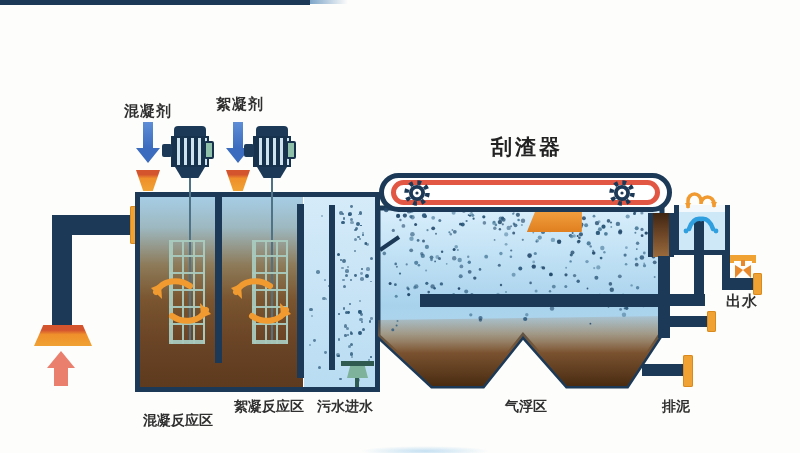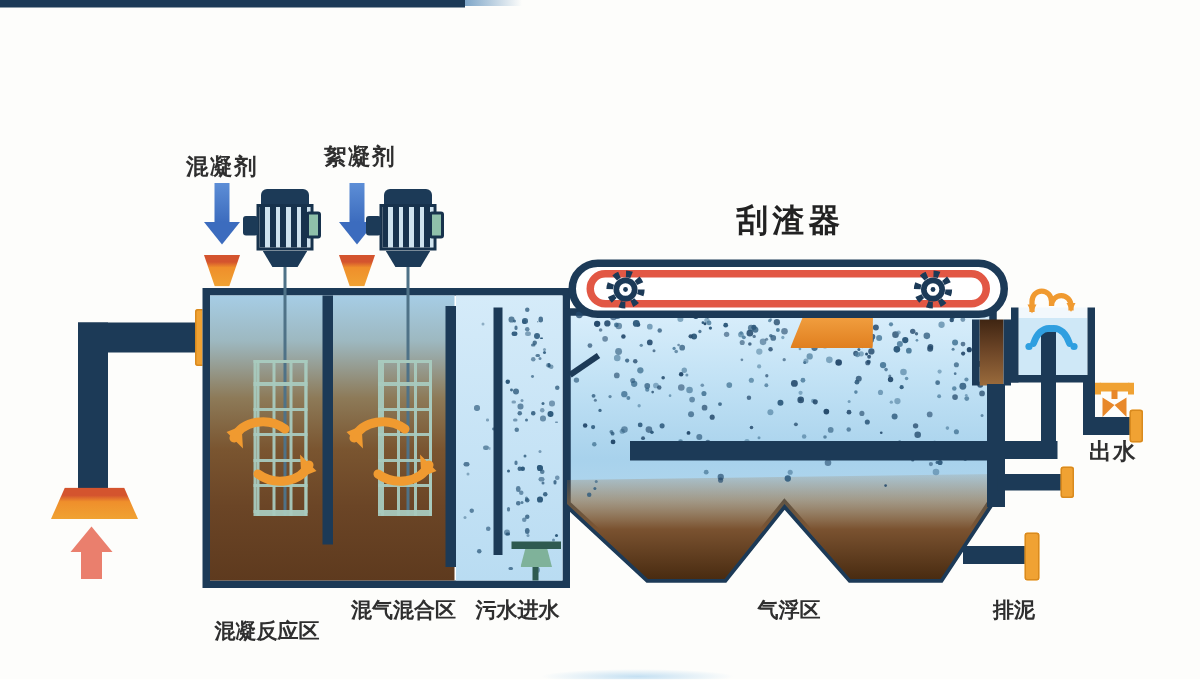--- a/index.html
+++ b/index.html
@@ -535,19 +535,19 @@
   </svg>
   <div class="label" style="left:726px;top:292px;font-size:15px;letter-spacing:1px">出水</div>
 
   <div class="abs navy" style="left:665px;top:316px;width:45px;height:11px"></div>
   <div class="abs flange" style="left:707px;top:311px;width:9px;height:21px"></div>
 
   <div class="abs navy" style="left:642px;top:364px;width:45px;height:12px"></div>
   <div class="abs flange" style="left:683px;top:355px;width:10px;height:32px"></div>
 
   <div class="label" style="left:143px;top:412px;font-size:14px">混凝反应区</div>
-  <div class="label" style="left:234px;top:398px;font-size:14px">混气混合区</div>
+  <div class="label" style="left:234px;top:398px;font-size:14px">絮凝反应区</div>
   <div class="label" style="left:317px;top:398px;font-size:14px">污水进水</div>
   <div class="label" style="left:505px;top:398px;font-size:14px">气浮区</div>
   <div class="label" style="left:662px;top:398px;font-size:14px">排泥</div>
 
   <div class="abs" style="left:360px;top:446px;width:130px;height:10px;background:radial-gradient(ellipse at center,rgba(150,200,235,.55),rgba(150,200,235,0) 70%)"></div>
 </div>
 
 </body></html>

